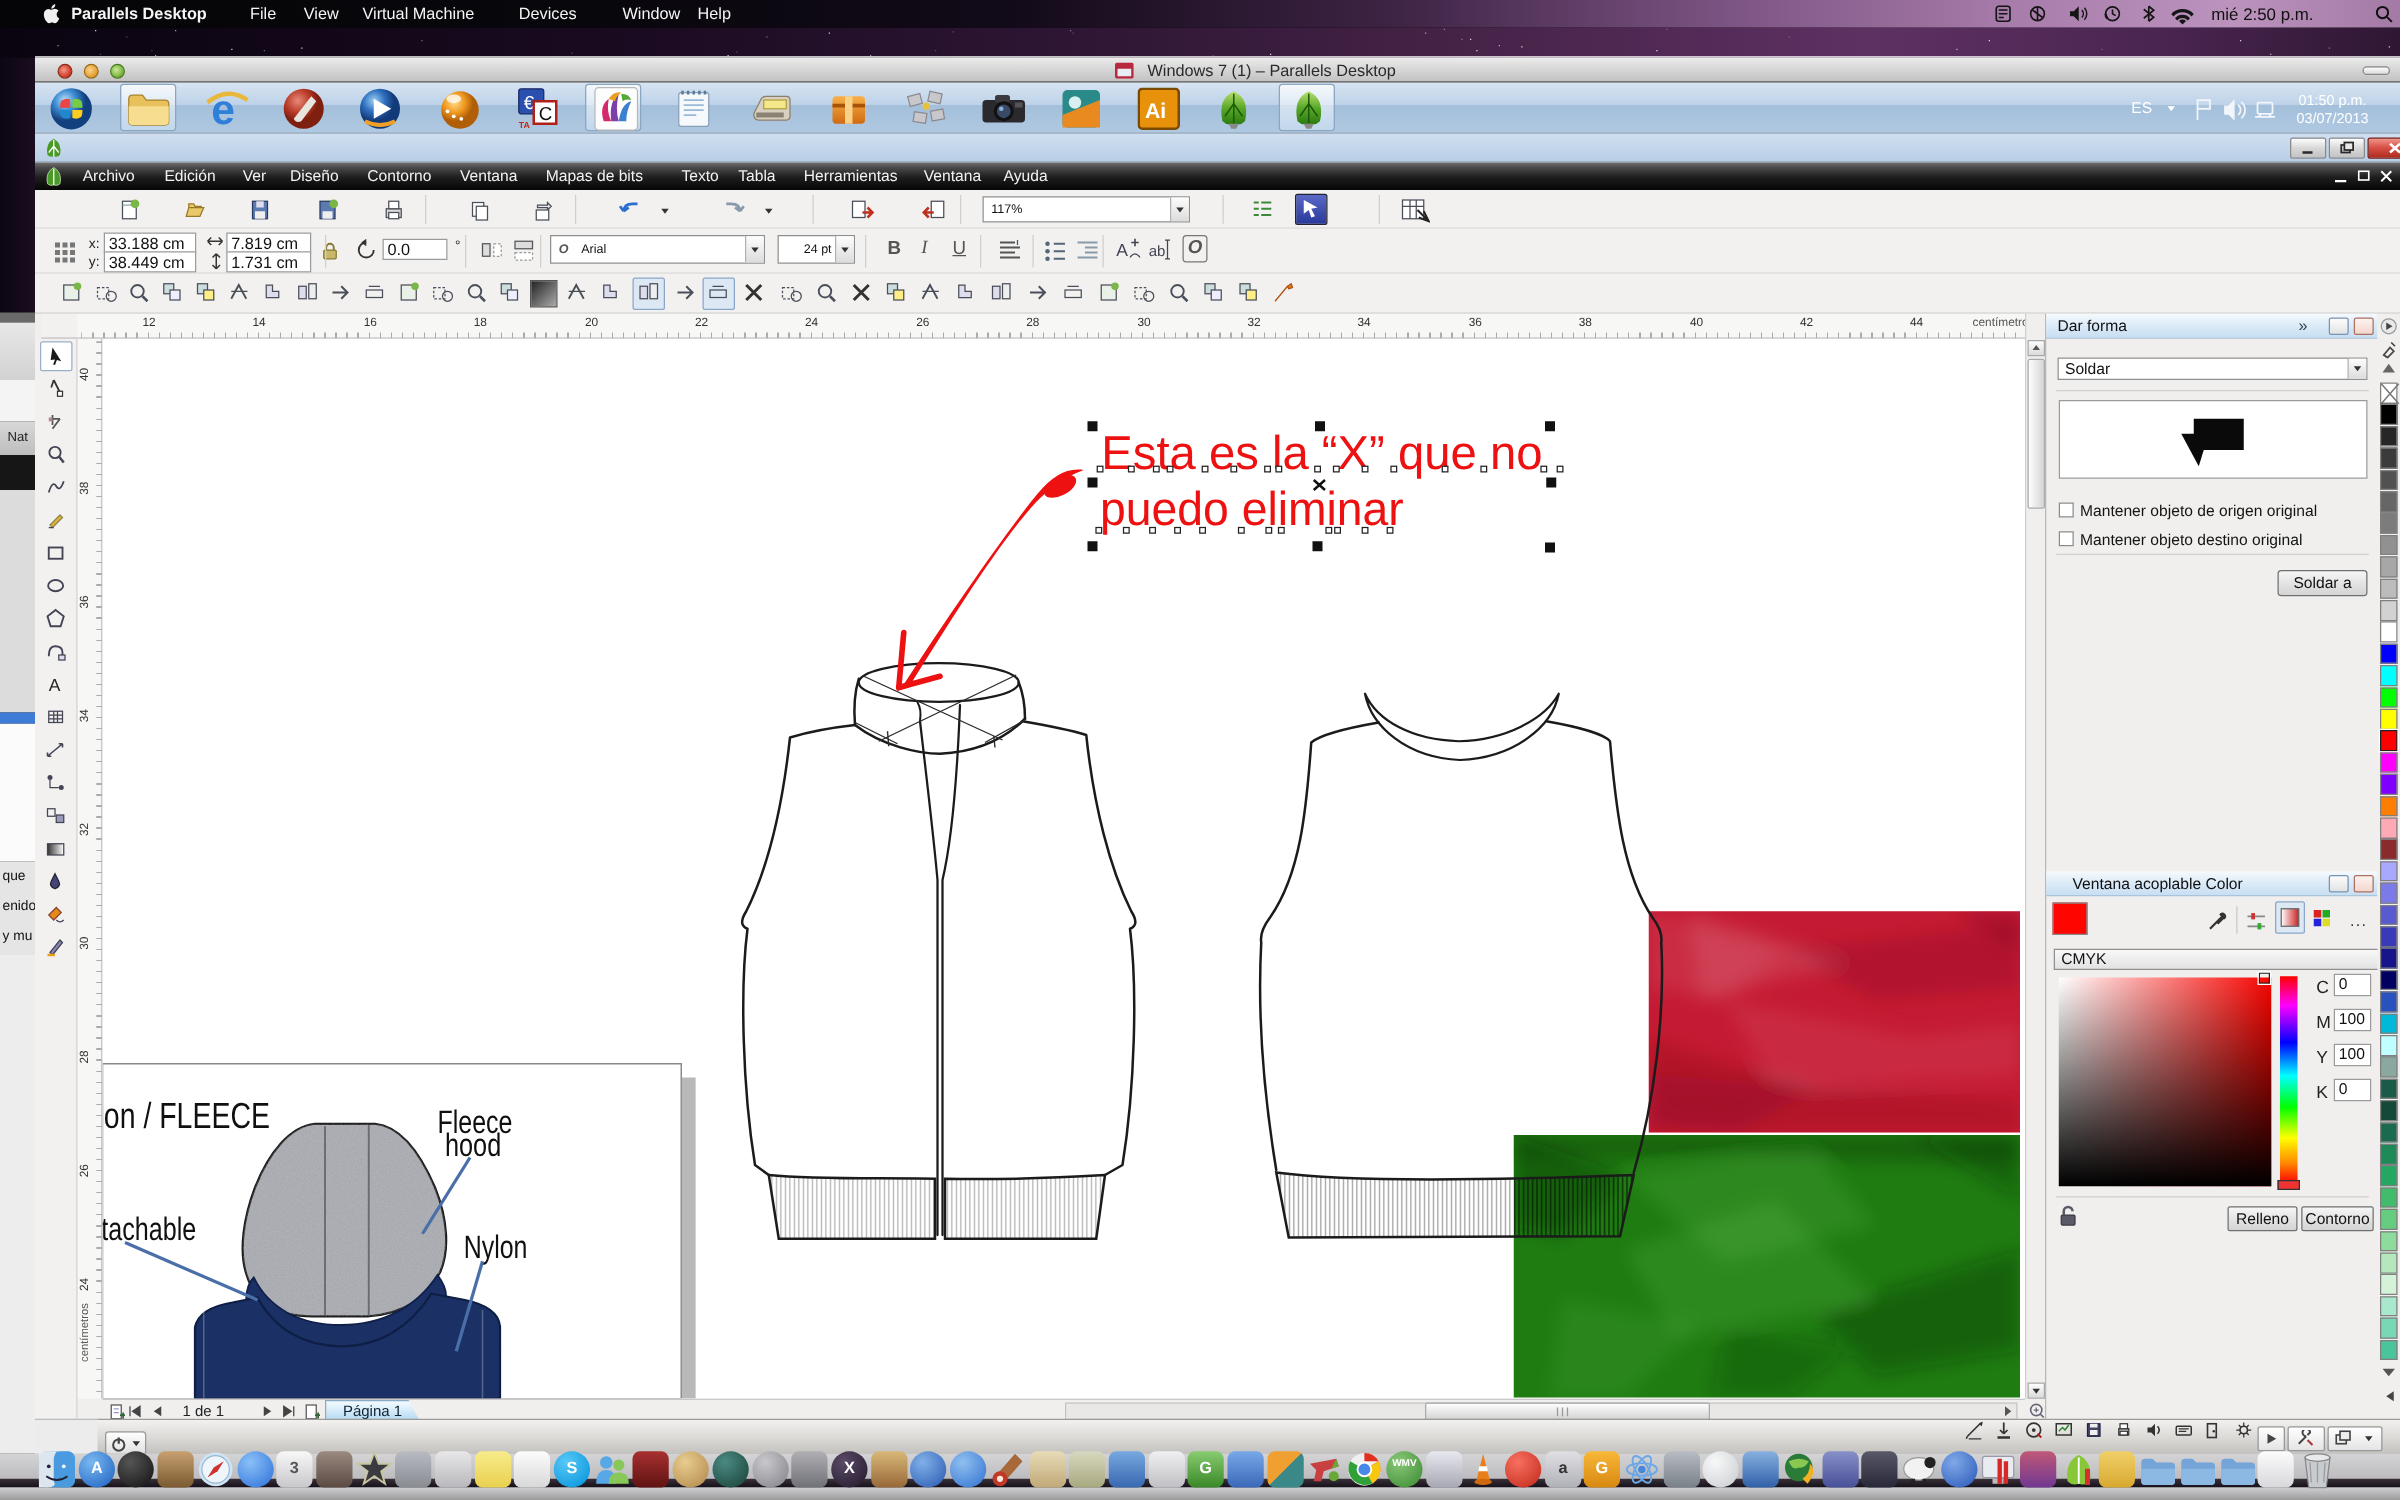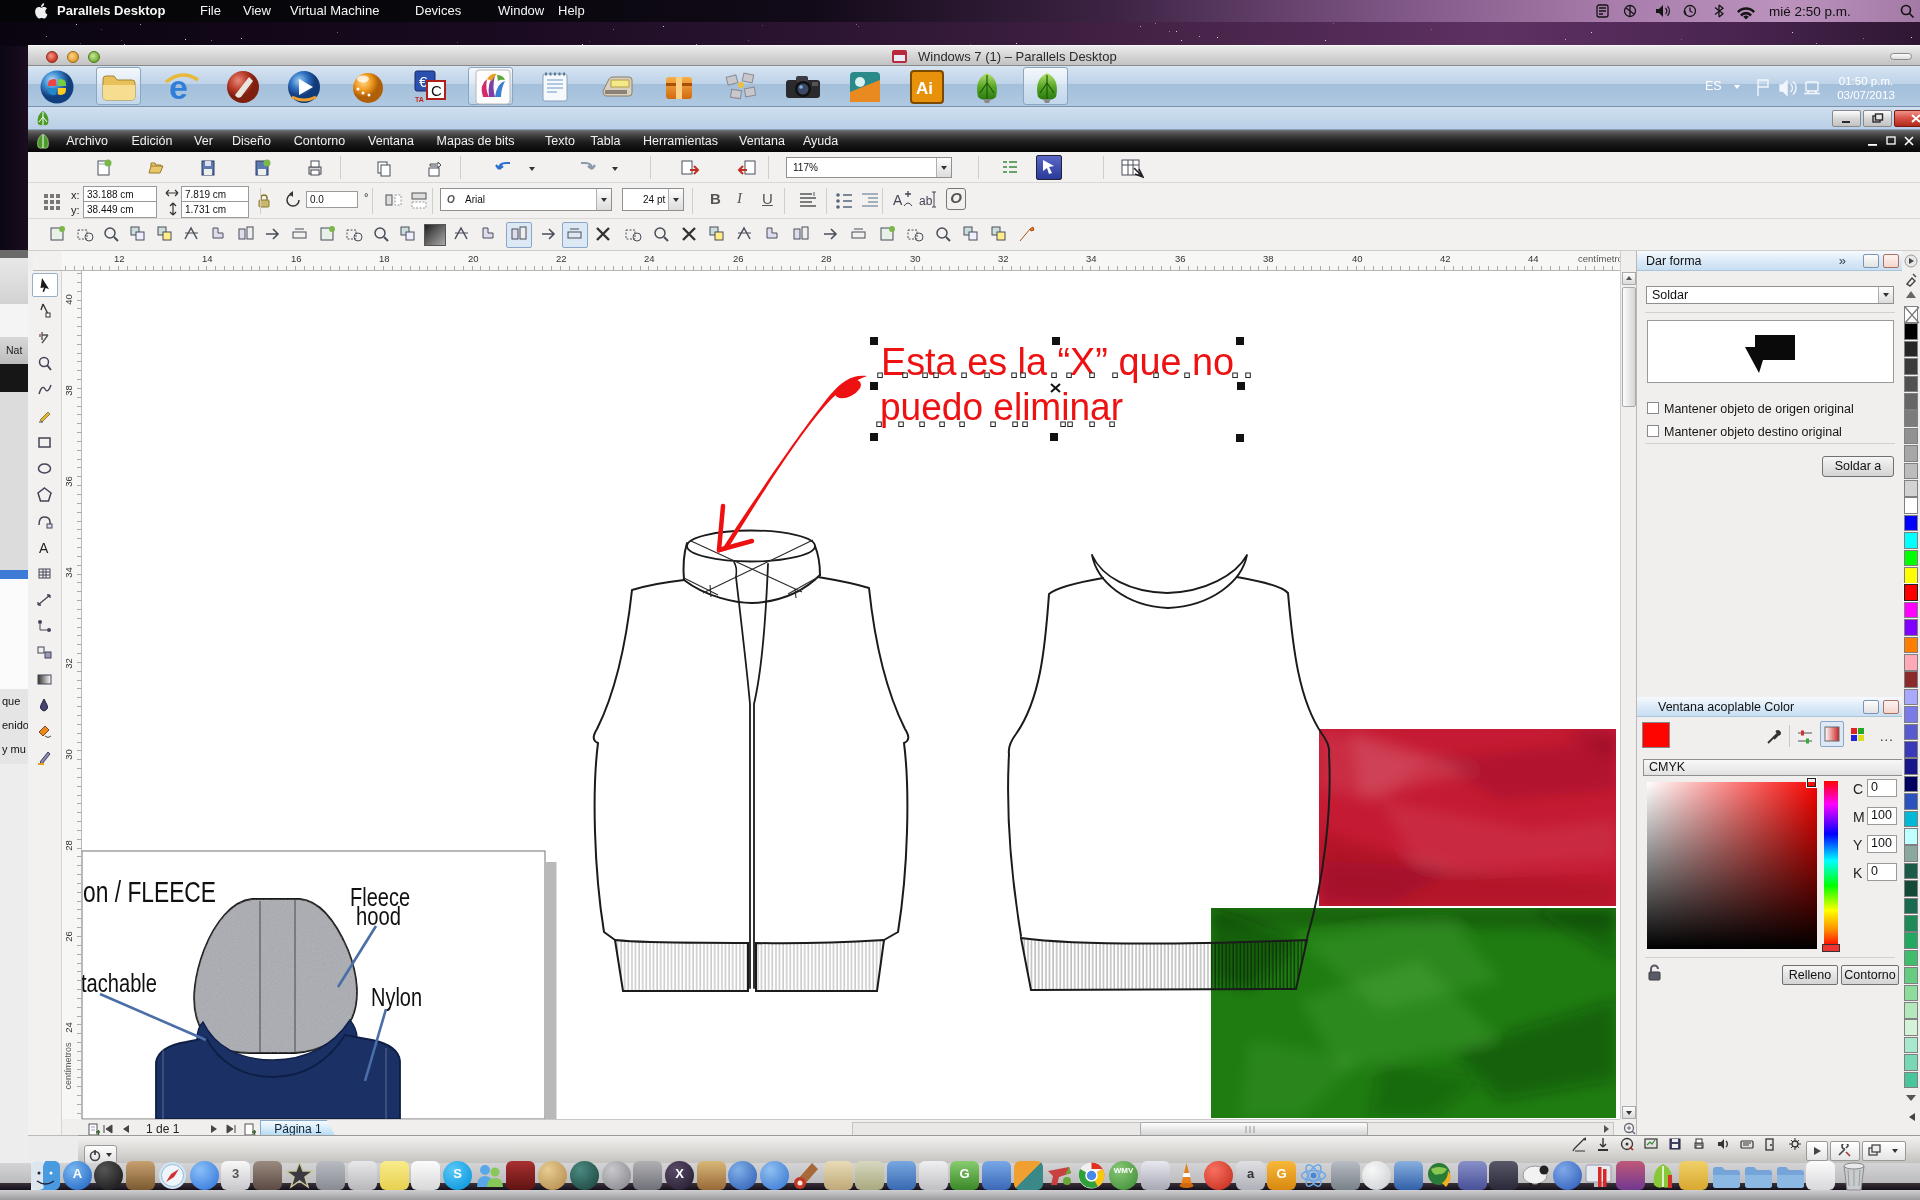--- a/index.html
+++ b/index.html
@@ -11,21 +11,21 @@
 .tl{position:absolute;top:5px;width:12px;height:12px;border-radius:50%}
 #ptitle .tt{position:absolute;left:890px;top:3px;font-size:13px;color:#2a2a2a}
 #win7bar{left:28px;top:66px;width:1892px;height:41px;background:linear-gradient(#d7e4f2 0%,#bdd2e8 45%,#a3bfda 46%,#b0c9e2 100%);border-bottom:1px solid #7a92ab}
 #ctitle{left:28px;top:107px;width:1892px;height:23px;background:linear-gradient(#cfdff0,#b9cfe6);border-bottom:1px solid #8aa2bc}
 #ctitle .ct{position:absolute;left:57px;top:5px;font-size:11.8px;color:#1c2a40}
 #cmenu{left:28px;top:130px;width:1892px;height:22px;background:linear-gradient(#707070 0%,#4a4a4a 18%,#1d1d1d 55%,#060606 100%)}
 #cmenu .cm{position:absolute;top:0;height:22px;line-height:22px;font-size:12.5px;color:#f2f2f2}
 #tb1{left:28px;top:152px;width:1892px;height:31px;background:#f2f1f0;border-bottom:1px solid #d9d8d6}
 #propbar{left:28px;top:183px;width:1892px;height:36px;background:#f2f1f0;border-bottom:1px solid #d9d8d6}
 #tb2{left:28px;top:219px;width:1892px;height:32px;background:#f2f1f0;border-bottom:1px solid #cfcecb}
-.inbox{position:absolute;background:#fff;border:1px solid #9a9a9a;font-size:10px;color:#111;padding:1px 3px;line-height:13px}
+.inbox{position:absolute;background:#fff;border:1px solid #9a9a9a;font-size:13px;color:#111;padding:1px 3px;line-height:13px}
 .ilab{position:absolute;font-size:11px;color:#222}
 .combo{position:absolute;background:#fff;border:1px solid #8f8f8f;font-size:10px;color:#111}
 .combo .ar{position:absolute;right:0;top:0;bottom:0;width:15px;background:linear-gradient(#fdfdfd,#dcdcdc);border-left:1px solid #b0b0b0}
 .car{position:absolute;width:0;height:0;border-left:3.5px solid transparent;border-right:3.5px solid transparent;border-top:4px solid #333}
 #hruler{left:62px;top:251px;width:1558px;height:20px;background:#f7f7f6;border-bottom:1px solid #b9b8b6;
  background-image:repeating-linear-gradient(90deg,#aaa 0 1px,transparent 1px 8.84px);background-size:100% 5px;background-position:3px 15px;background-repeat:no-repeat}
 #hruler .n{position:absolute;top:2px;font-size:9.5px;color:#333}
 #corner{left:33px;top:251px;width:29px;height:20px;background:#f2f1f0;border-bottom:1px solid #b9b8b6}
 #toolbox{left:28px;top:271px;width:34px;height:864px;background:#f2f1f0;border-right:1px solid #d5d4d2}
 #vruler{left:62px;top:271px;width:20px;height:848px;background:#f7f7f6;border-right:1px solid #b9b8b6;

